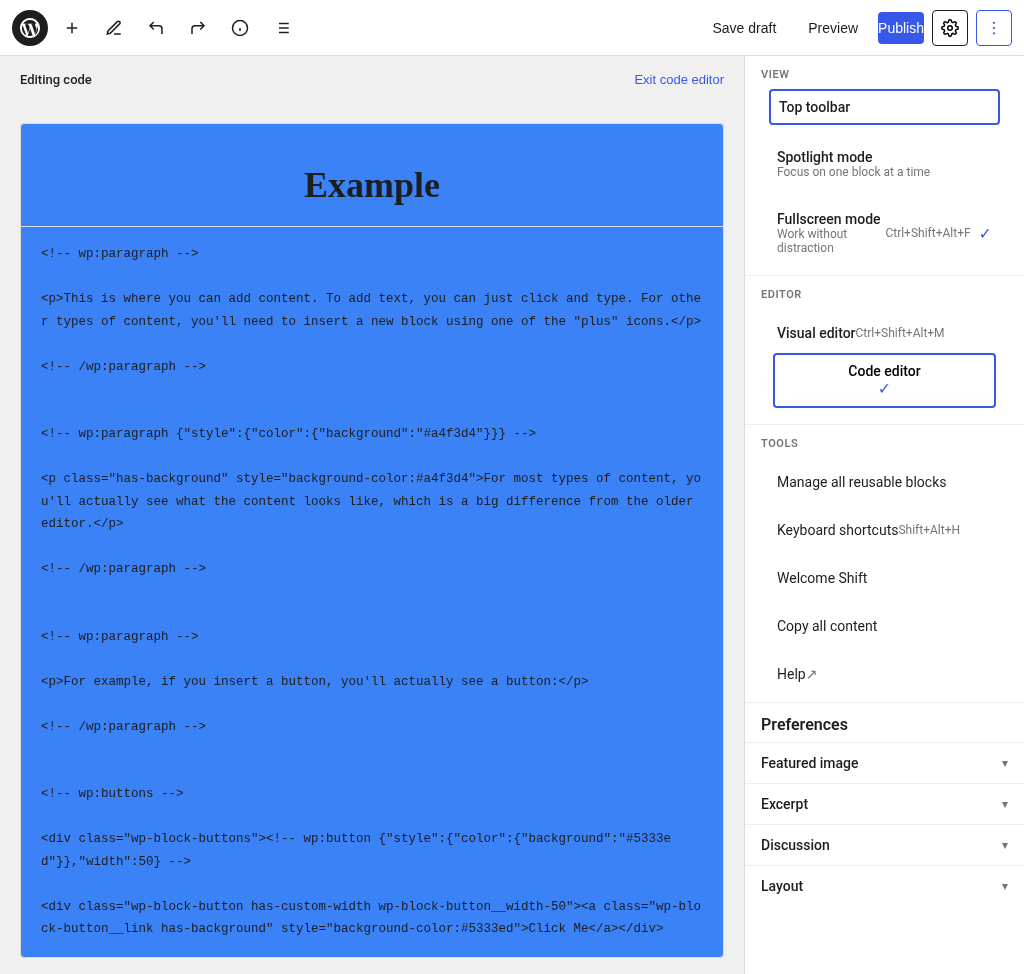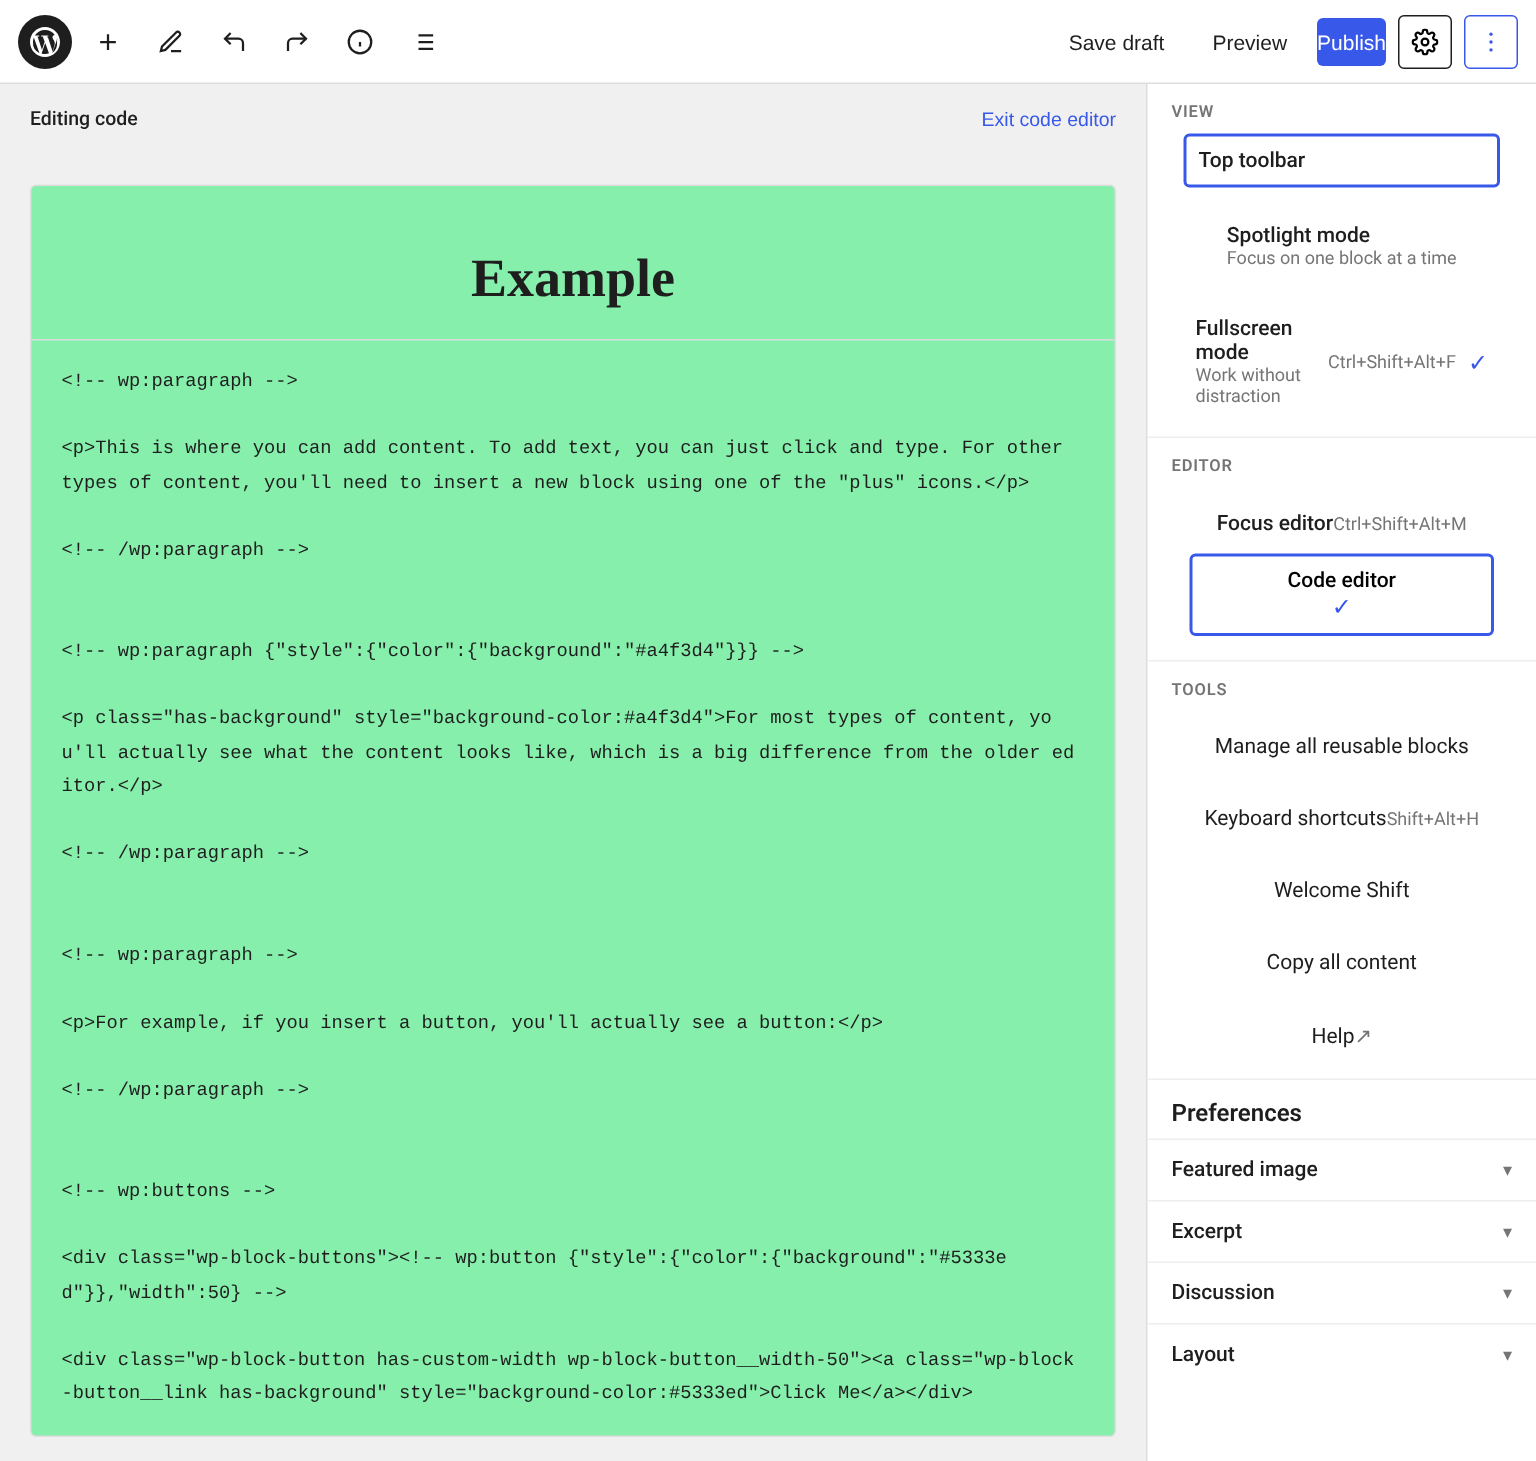--- a/index.html
+++ b/index.html
@@ -52,47 +52,47 @@
       display: flex; justify-content: space-between;
       margin-bottom: 4px;
     }
     .editing-code-label { font-size: 13px; color: #1e1e1e; font-weight: 500; }
     .exit-code-editor-btn {
       background: transparent; border: none; cursor: pointer;
       font-size: 13px; color: #3858e9; text-decoration: none;
     }
 
     .code-editor-wrapper {
-      background: #86efac; border: 1px solid #ddd; border-radius: 4px;
+      background: #3b82f6; border: 1px solid #ddd; border-radius: 4px;
       overflow: hidden;
       margin-top: 36px;
     }
     .code-title-area {
       padding: 40px 20px 20px; text-align: center; border-bottom: 1px solid #ddd;
     }
     .code-title-area h1 { font-size: 36px; font-weight: 700; color: #1e1e1e; font-family: Georgia, serif; }
     .code-content {
       padding: 16px 20px; font-family: 'Courier New', Courier, monospace;
       font-size: 12.5px; line-height: 1.8; color: #1e1e1e; white-space: pre-wrap;
       word-break: break-all;
     }
 
     
     .right-panel {
-      width: 260px; background: #fff; border-left: 1px solid #ddd;
+      width: 280px; background: #fff; border-left: 1px solid #ddd;
       overflow-y: auto; flex-shrink: 0;
     }
     .panel-section { padding: 12px 16px; border-bottom: 1px solid #eee; }
     .panel-section-label {
       font-size: 11px; color: #757575; text-transform: uppercase;
       letter-spacing: 0.05em; font-weight: 600; margin-bottom: 8px;
     }
 
     .menu-item {
-      display: flex; align-items: center; justify-content: center;
+      display: flex; align-items: center; justify-content: flex-start;
       padding: 8px 16px; cursor: pointer; font-size: 14px; color: #1e1e1e; margin-top: 16px;
     }
     .menu-item-highlighted {
       border: 2px solid #3858e9; border-radius: 4px; margin: 4px 8px;
       padding: 8px;
     }
     .checkmark { color: #3858e9; font-size: 16px; }
     .external-icon { color: #757575; font-size: 14px; }
 
     .code-editor-item {
@@ -260,21 +260,21 @@
           <span style="font-size:12px;color:#757575;white-space:nowrap;">Ctrl+Shift+Alt+F</span>
           <span class="checkmark">✓</span>
         </div>
       </div>
     </div>
 
     <div class="panel-section">
       <div class="panel-section-label">EDITOR</div>
 
       <div class="menu-item">
-        <span style="font-weight:500;font-size:14px;">Focus editor</span>
+        <span style="font-weight:500;font-size:14px;">Visual editor</span>
         <span style="font-size:12px;color:#757575;">Ctrl+Shift+Alt+M</span>
       </div>
 
       <div class="code-editor-item">
         <span style="font-weight:500;font-size:14px;">Code editor</span>
         <span class="checkmark">✓</span>
       </div>
     </div>
 
     <div class="panel-section">

